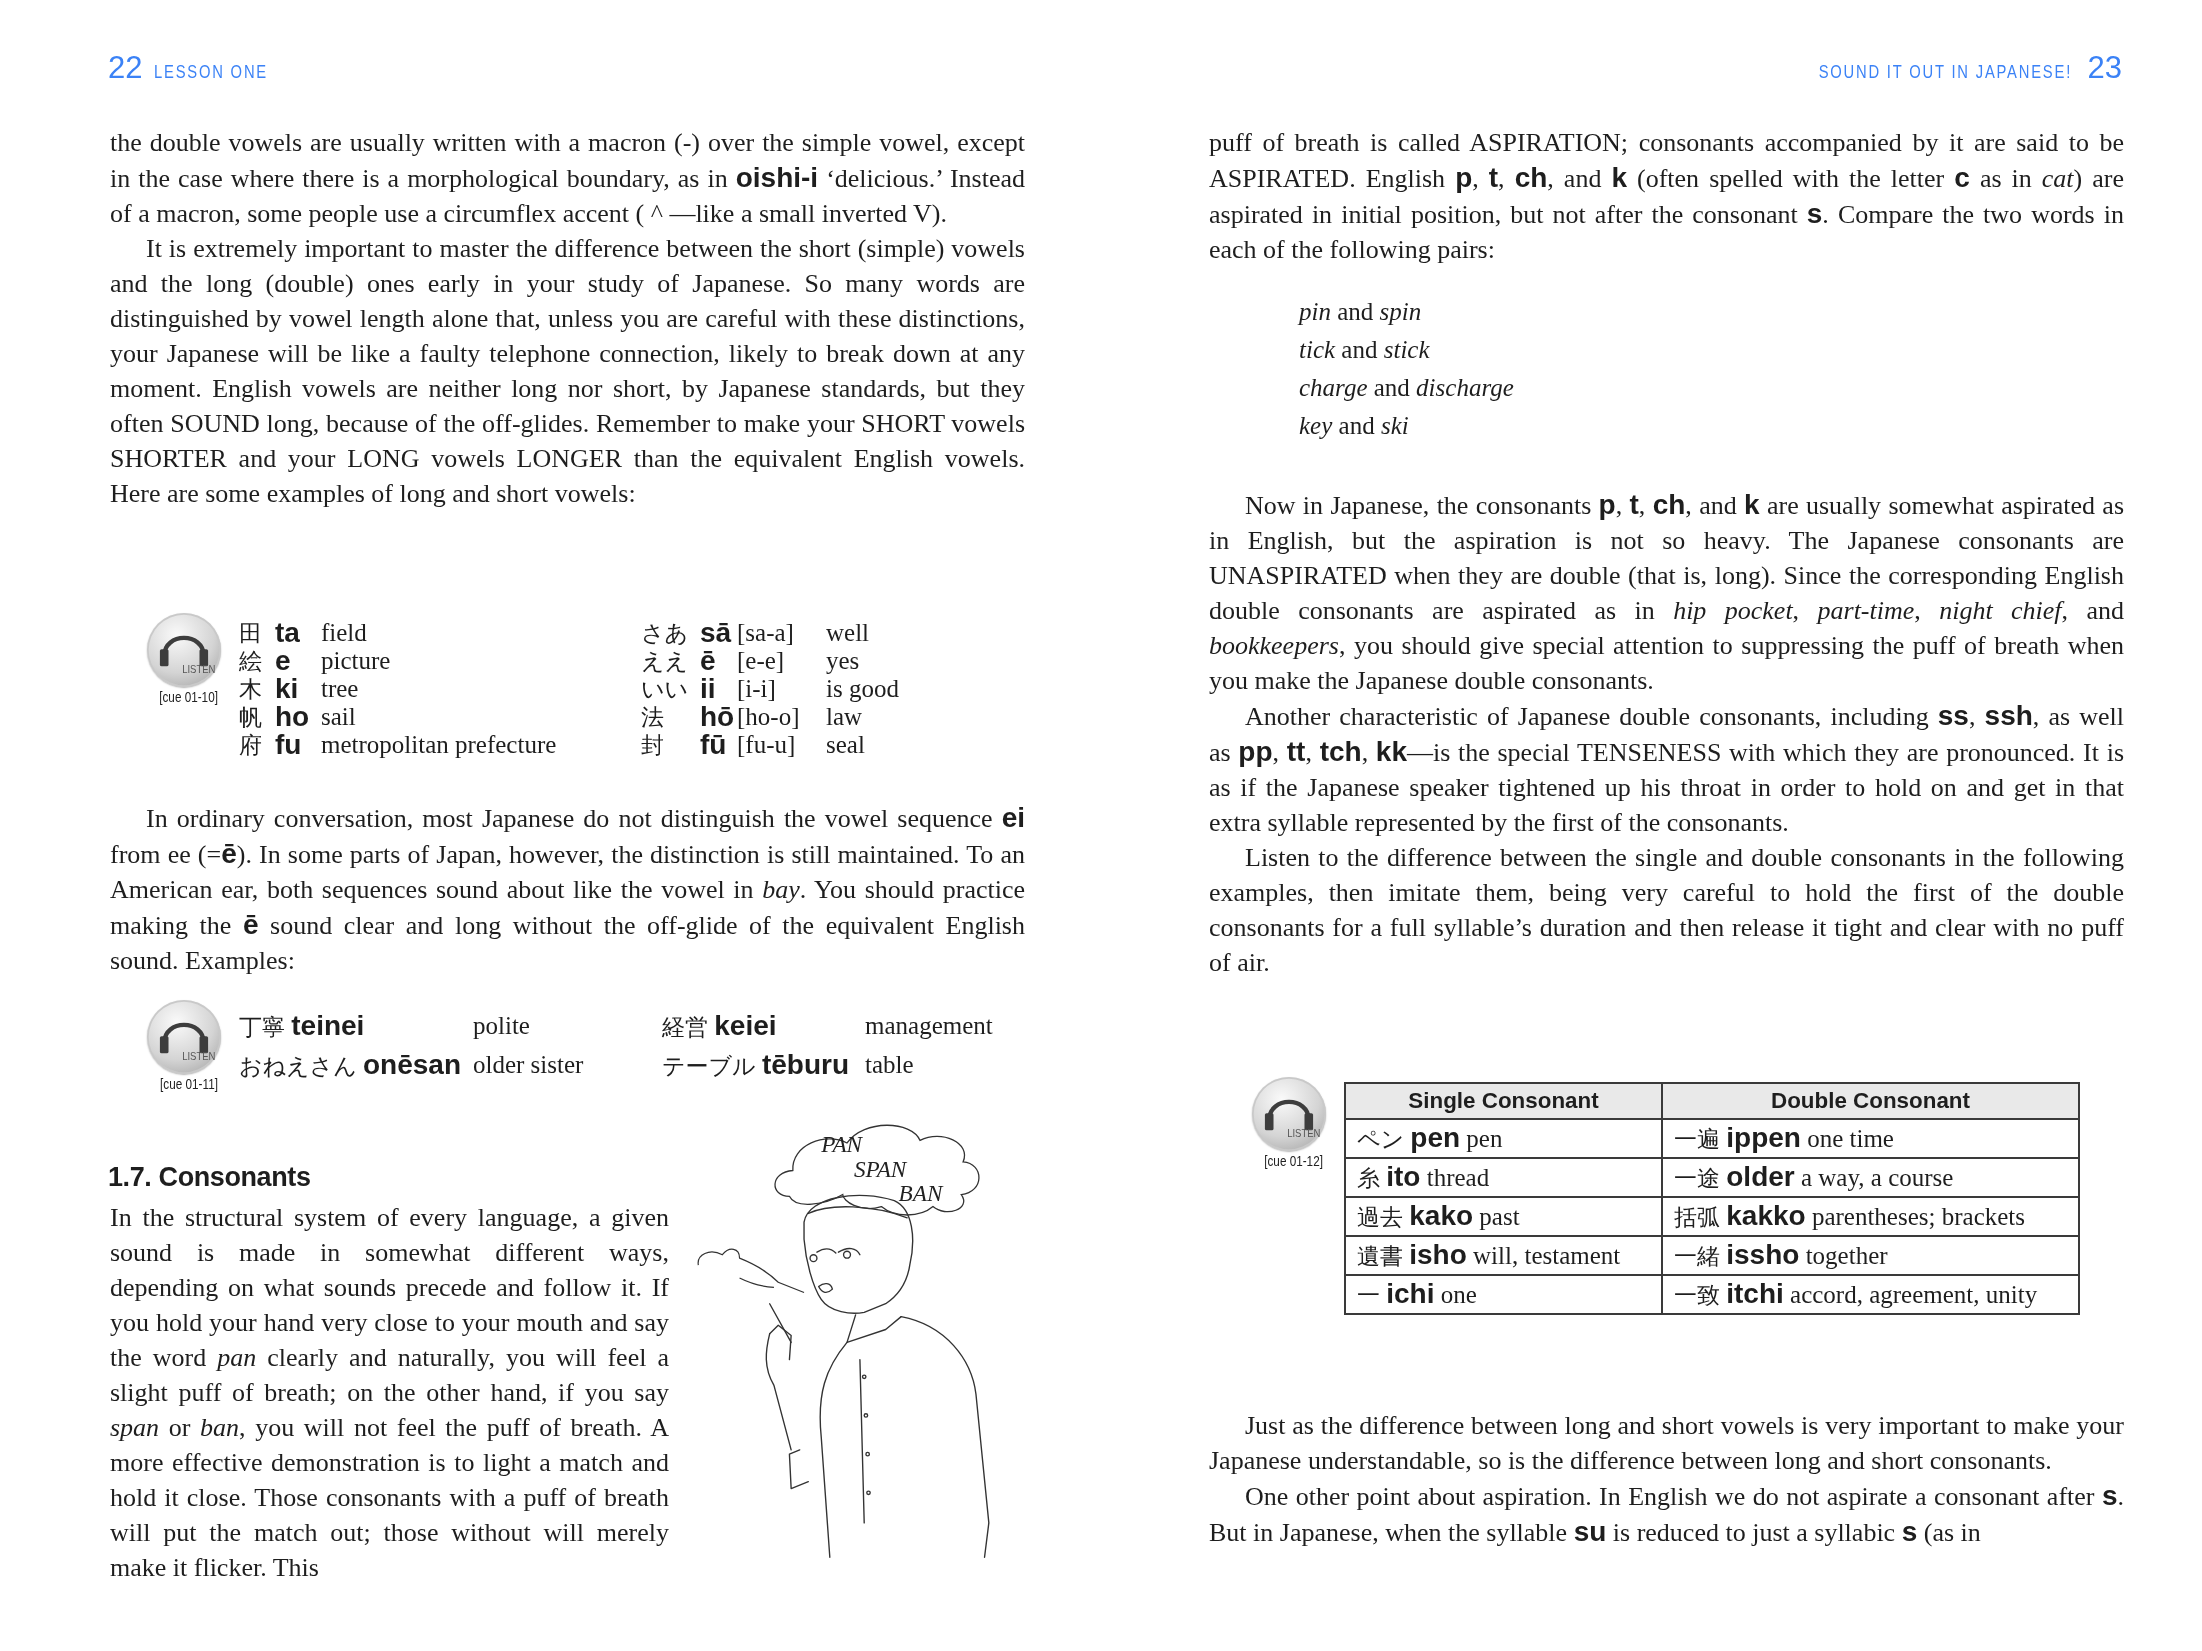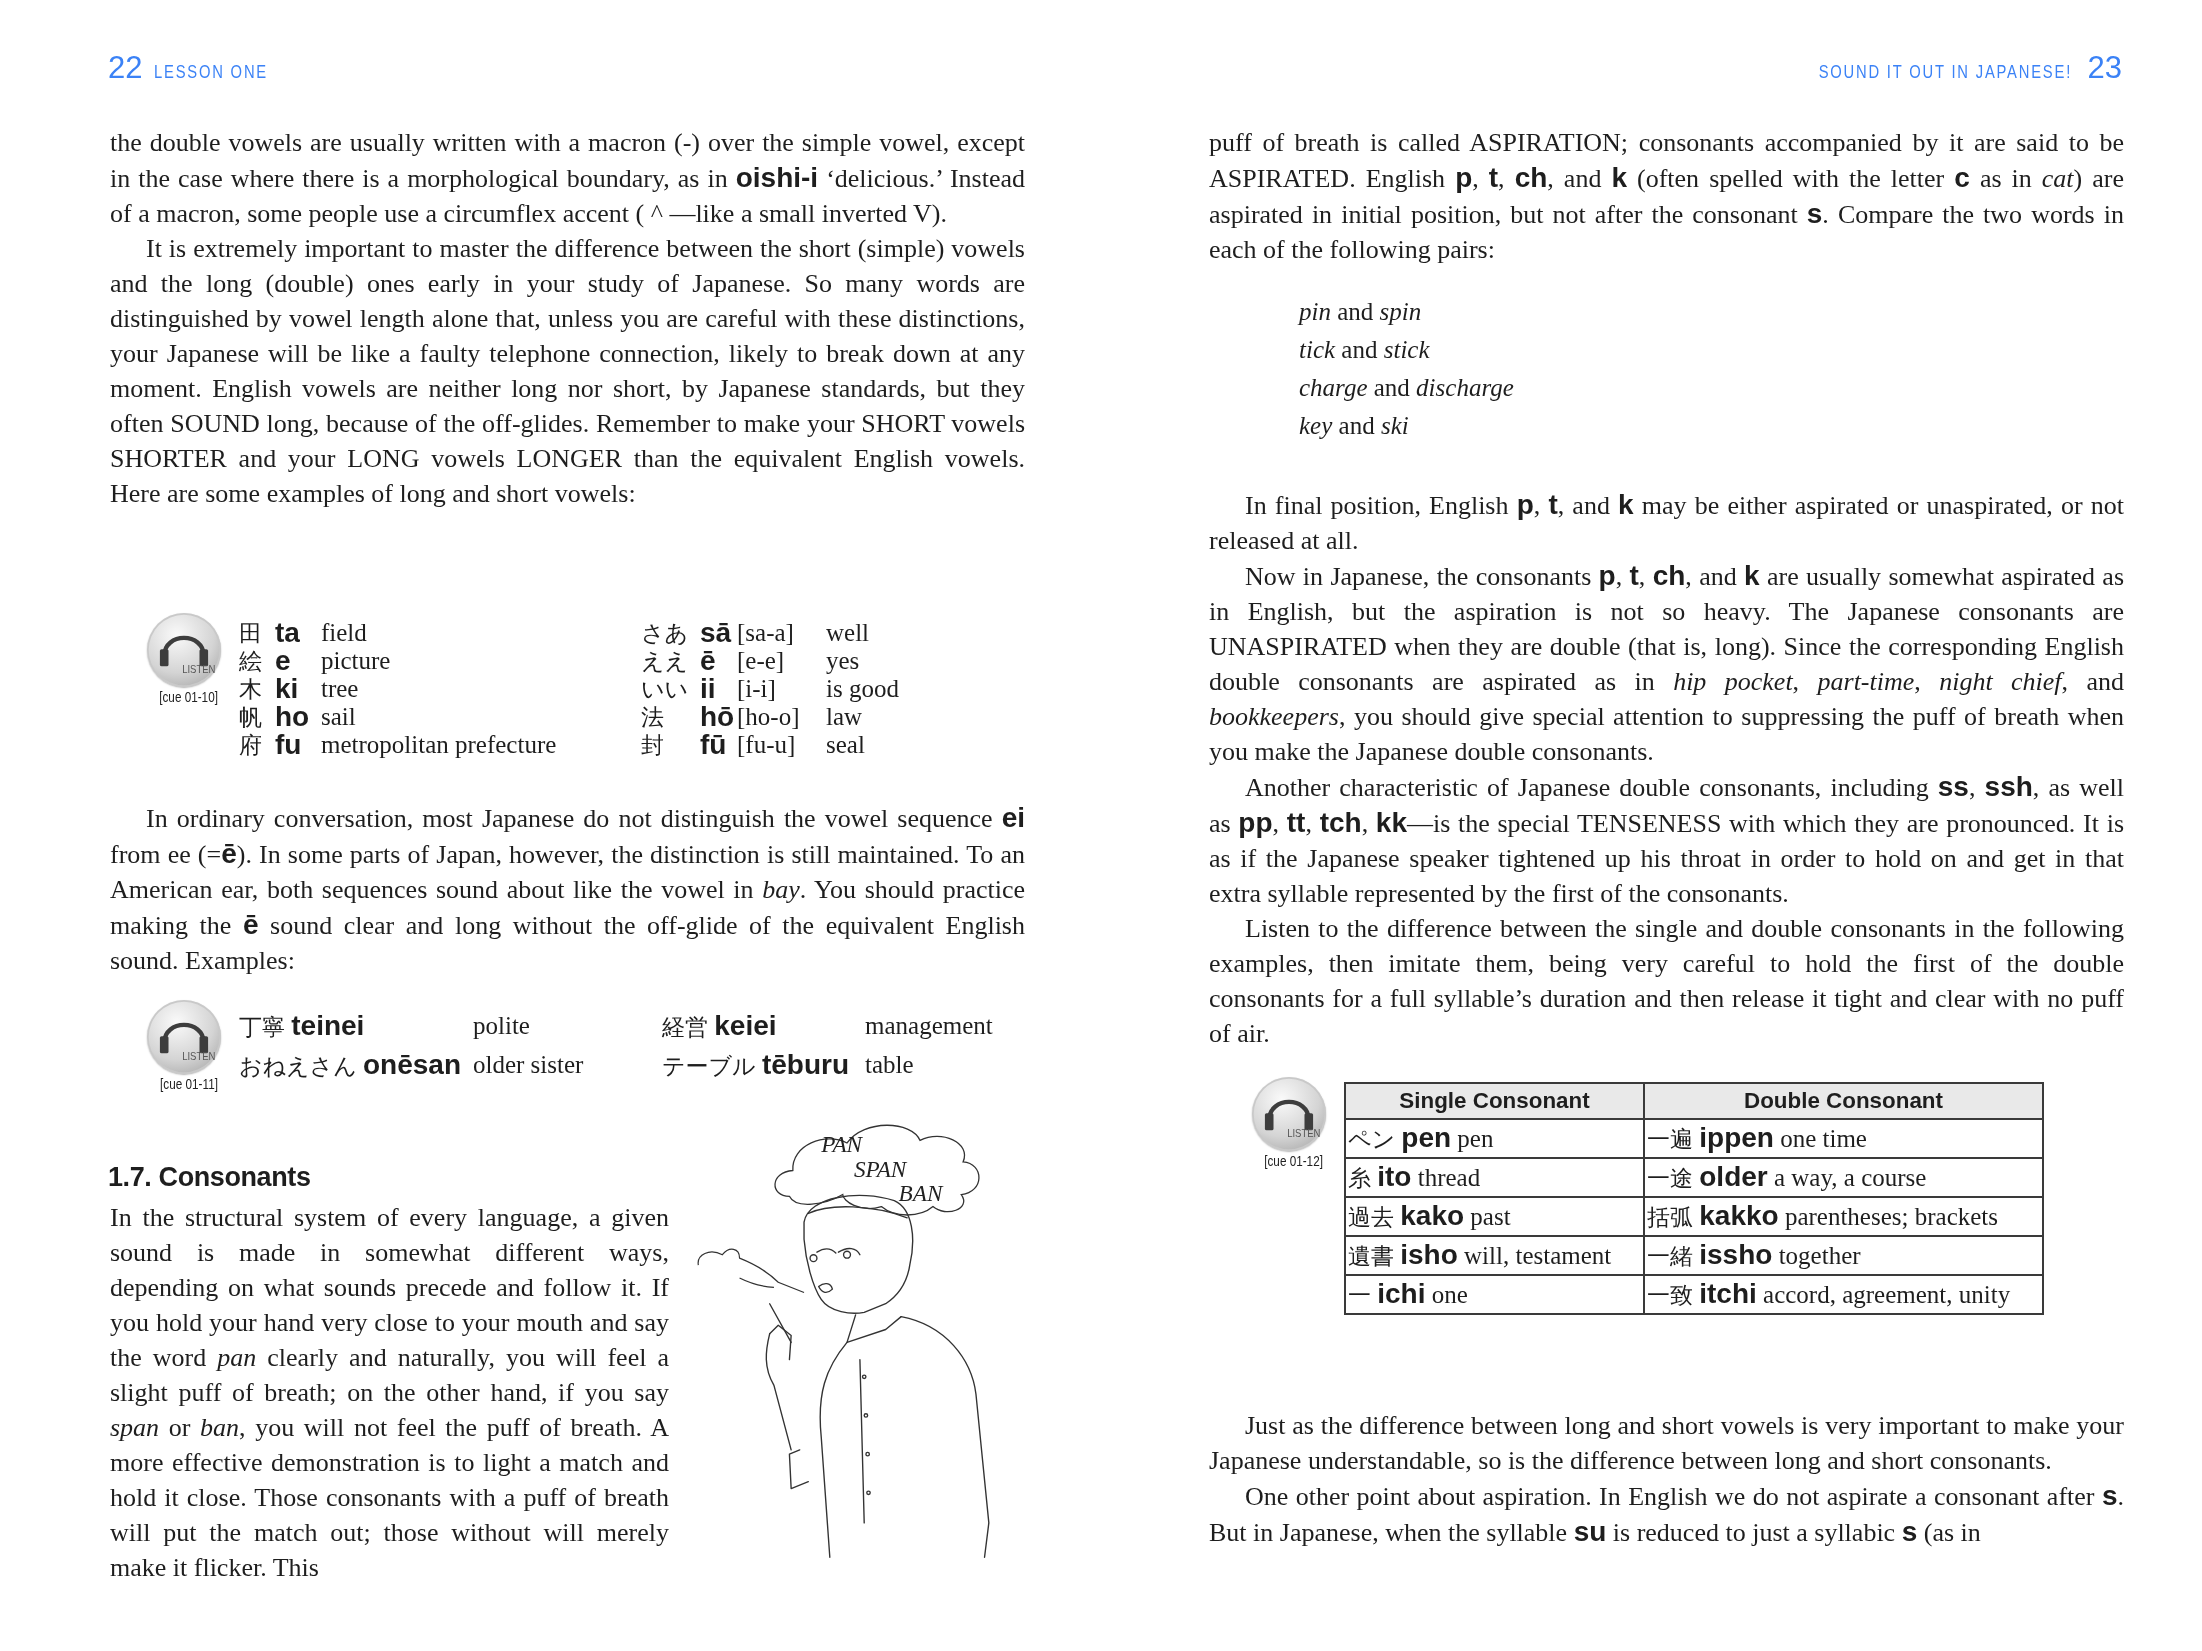--- a/index.html
+++ b/index.html
@@ -52,21 +52,21 @@
   #vowels-left .c1 { width:36px; } #vowels-left .c2 { width:46px; }
   #vowels-right { left:641px; top:619px; }
   #vowels-right .c1 { width:59px; } #vowels-right .c2 { width:37px; } #vowels-right .c3 { width:89px; }
 
   #ei-list { position:absolute; left:239px; top:1007px; font-size:25px; line-height:38px; }
   #ei-list .vrow .a { width:234px; } #ei-list .vrow .b { width:189px; }
   #ei-list .vrow .c { width:203px; }
 
   
   #cons-table { position:absolute; left:1344px; top:1082px; border-collapse:collapse; font-size:25px; }
-  #cons-table th, #cons-table td { border:2.6px solid #3a3a3a; padding:0 2px; height:37px; text-align:left; white-space:nowrap; }
+  #cons-table th, #cons-table td { border:2.6px solid #3a3a3a; padding:0 11px; height:37px; text-align:left; white-space:nowrap; }
   #cons-table th { background:#e9e9e9; text-align:center; font-family:"Liberation Sans","DejaVu Sans",sans-serif;
                    font-weight:bold; font-size:22.4px; height:34px; }
   #cons-table td:first-child, #cons-table th:first-child { width:293px; }
   #cons-table td:last-child, #cons-table th:last-child { width:393px; }
 
   
   #illus { position:absolute; left:688px; top:1110px; }
   .cloud-word { font-family:"Liberation Serif","DejaVu Serif",serif; font-style:italic; font-size:27px; fill:#222; }
 </style>
 </head>
@@ -232,21 +232,20 @@
   </div>
 
 <div id="pairs">
   <div><i>pin</i> <span>and</span> <i>spin</i></div>
   <div><i>tick</i> <span>and</span> <i>stick</i></div>
   <div><i>charge</i> <span>and</span> <i>discharge</i></div>
   <div><i>key</i> <span>and</span> <i>ski</i></div>
 </div>
 
 <div class="col" id="right-mid">
-    <p class="ind" style="margin-top: 0px;"><span>In final position, English </span><span class="sans-b">p</span><span>, </span><span class="sans-b">t</span><span>, and </span><span class="sans-b">k</span><span> may be either aspirated or unaspirated, or not released at all.</span></p>
     <p class="ind"><span>Now in Japanese, the consonants </span><span class="sans-b">p</span><span>, </span><span class="sans-b">t</span><span>, </span><span class="sans-b">ch</span><span>, and </span><span class="sans-b">k</span><span> are usually somewhat aspirated as in English, but the aspiration is not so heavy. The Japanese consonants are UNASPIRATED when they are double (that is, long). Since the corresponding English double consonants are aspirated as in </span><i>hip pocket</i><span>, </span><i>part-time</i><span>, </span><i>night chief</i><span>, and </span><i>bookkeepers</i><span>, you should give special attention to suppressing the puff of breath when you make the Japanese double consonants.</span></p>
     <p class="ind"><span>Another characteristic of Japanese double consonants, including </span><span class="sans-b">ss</span><span>, </span><span class="sans-b">ssh</span><span>, as well as </span><span class="sans-b">pp</span><span>, </span><span class="sans-b">tt</span><span>, </span><span class="sans-b">tch</span><span>, </span><span class="sans-b">kk</span><span>—is the special TENSENESS with which they are pronounced. It is as if the Japanese speaker tightened up his throat in order to hold on and get in that extra syllable represented by the first of the consonants.</span></p>
     <p class="ind"><span>Listen to the difference between the single and double consonants in the following examples, then imitate them, being very careful to hold the first of the double consonants for a full syllable’s duration and then release it tight and clear with no puff of air.</span></p>
   </div>
 
 <div class="listen" id="listen-3">
   <div class="disc">
       <svg width="74" height="74" viewBox="0 0 86 86">
         <path d="M20,50 C20,22 66,22 66,50" fill="none" stroke="#3d3d3d" stroke-width="5"></path>
         <rect x="15" y="42" width="10" height="20" rx="2" fill="#3d3d3d"></rect>

